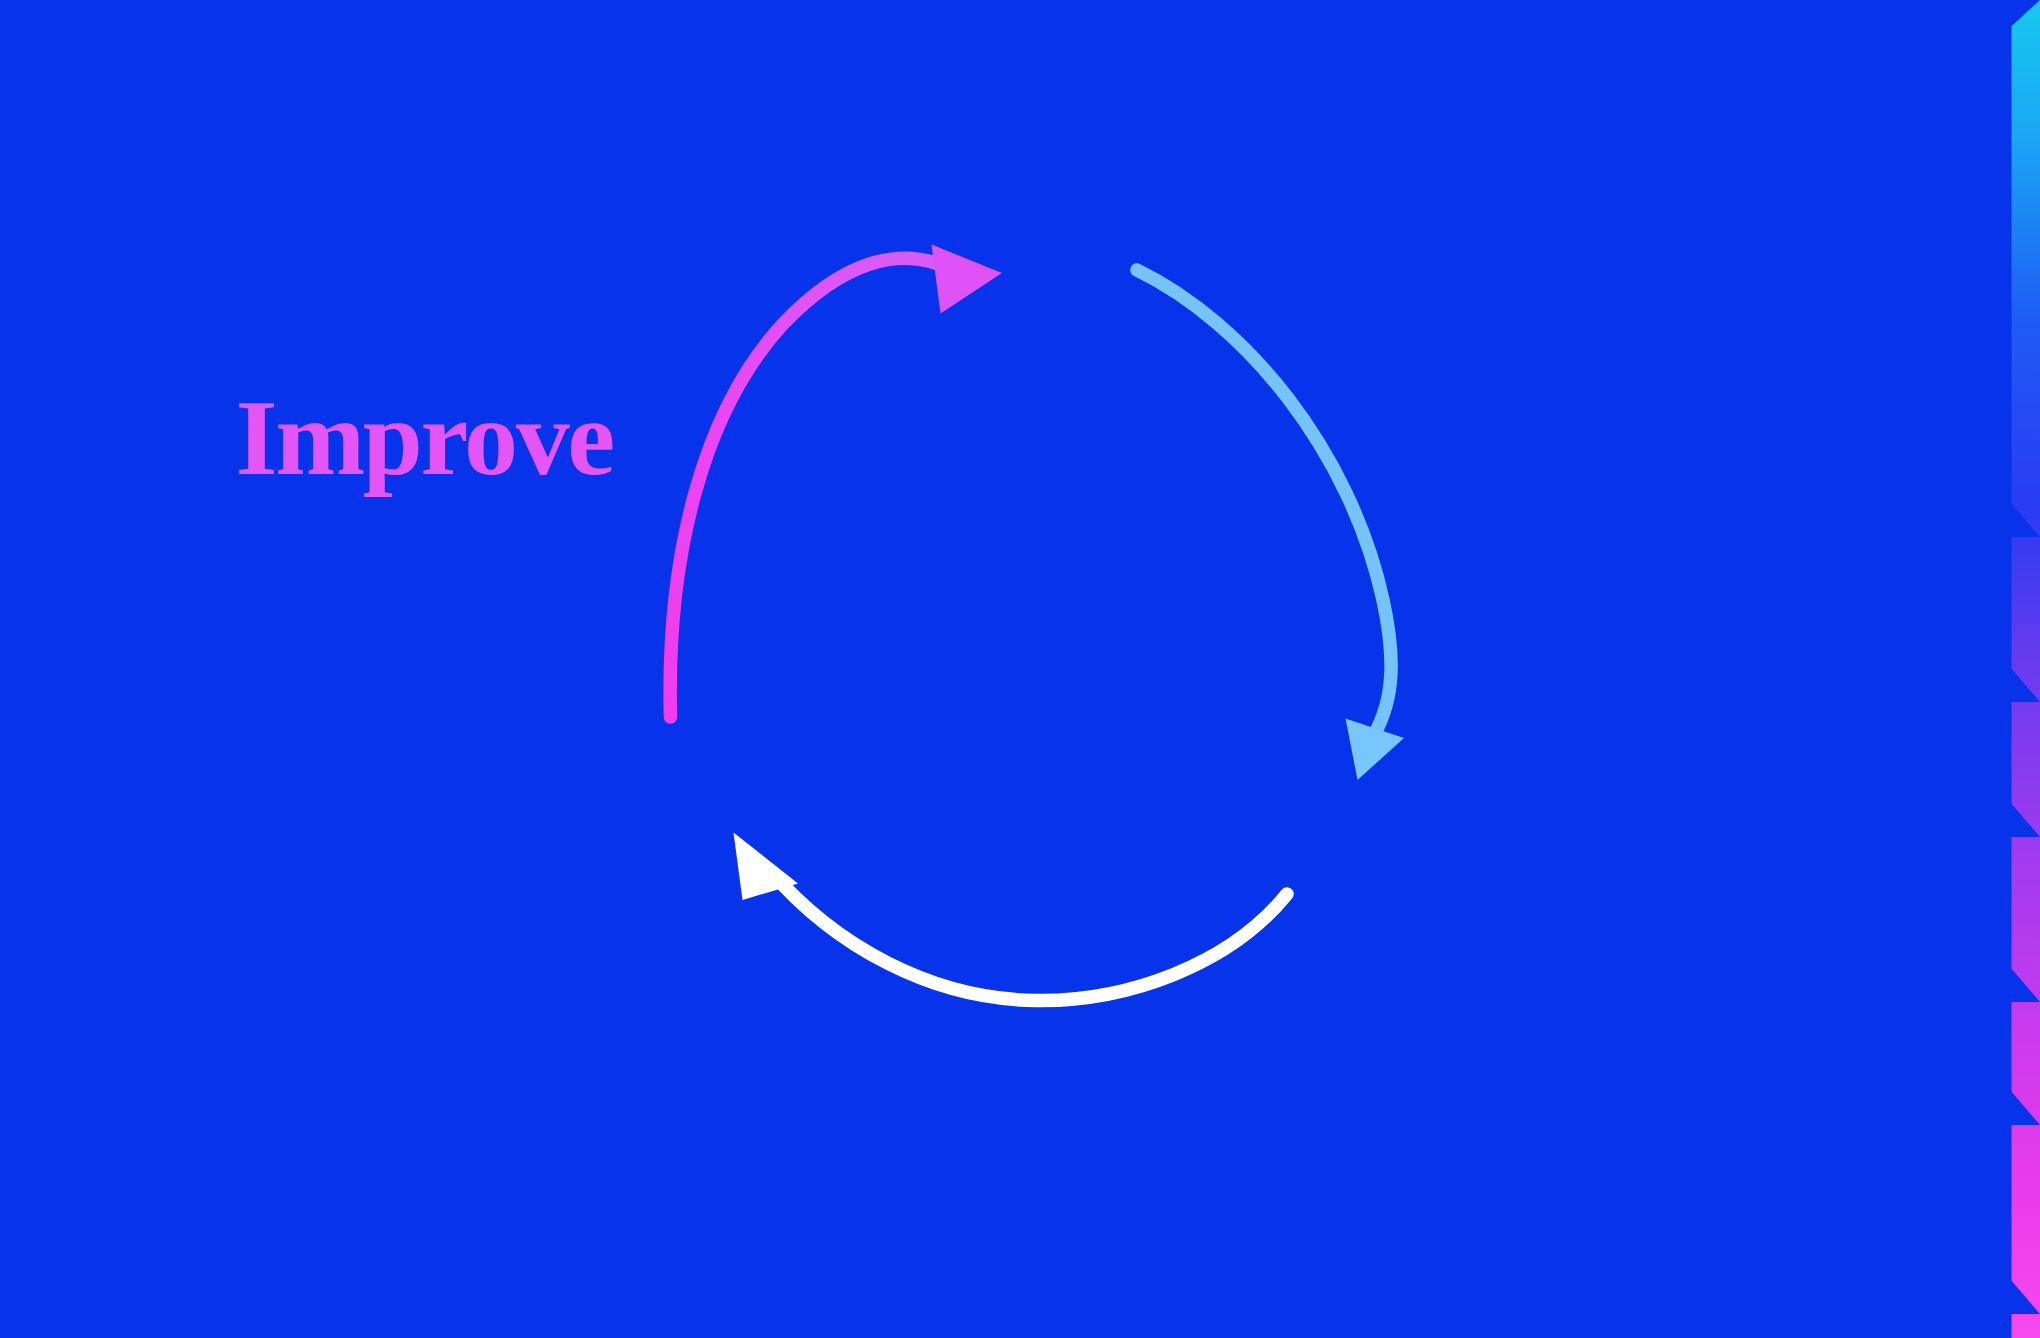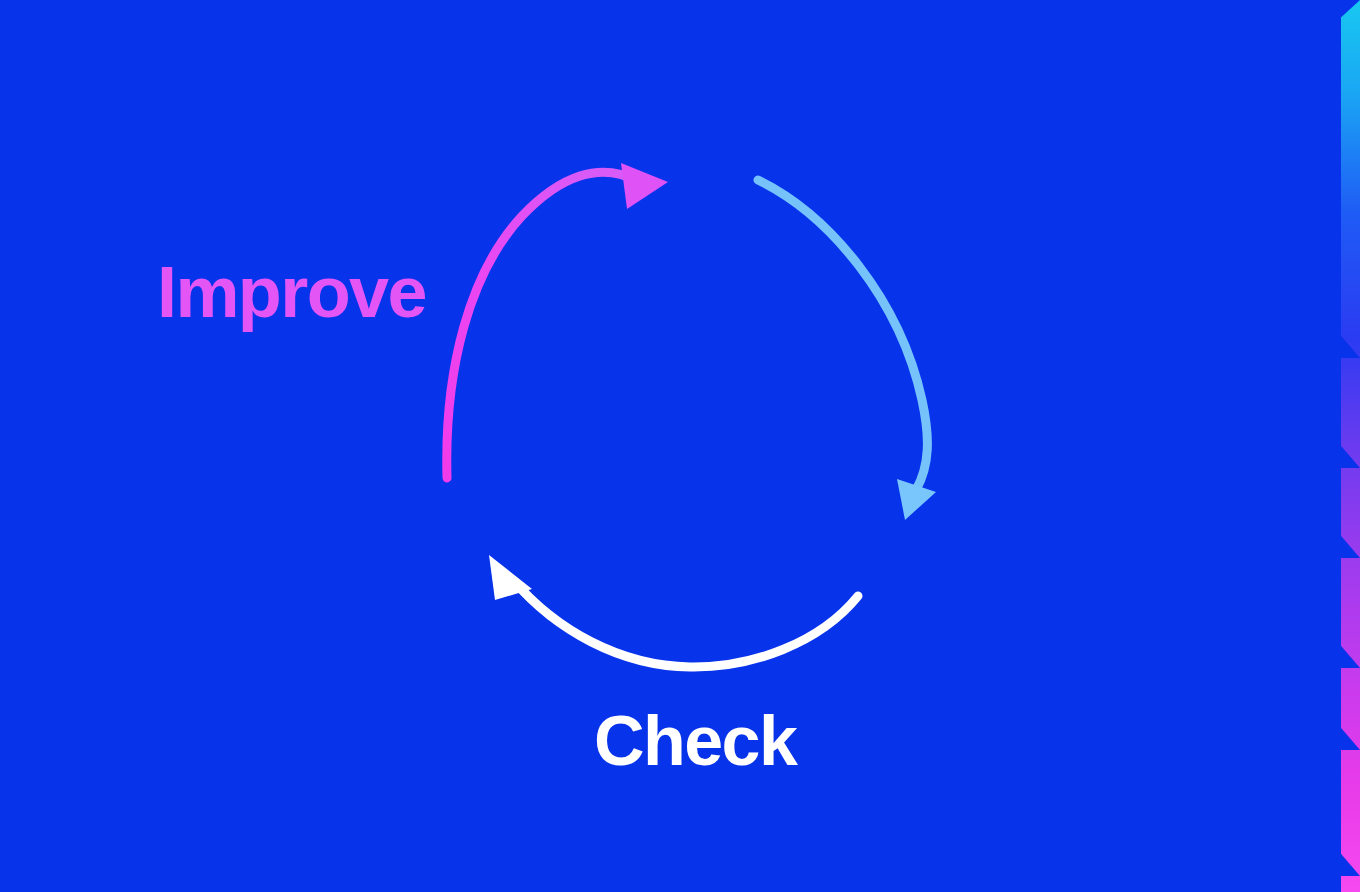--- a/index.html
+++ b/index.html
@@ -23,21 +23,21 @@
   }
   .cycle-svg {
     position: absolute;
     left: 0;
     top: 0;
     width: 1360px;
     height: 892px;
   }
   .cycle-label {
     position: absolute;
-    font-family: Liberation Sans, sans-serif;
+    font-family: Liberation Serif, serif;
     font-weight: 700;
     letter-spacing: -0.022em;
     white-space: nowrap;
     line-height: 1;
     -webkit-font-smoothing: antialiased;
   }
   #label-improve {
     left: 157px;
     top: 256px;
     font-size: 72px;
@@ -98,21 +98,20 @@
                C 820 643, 752 668, 690 667
                C 620 666, 556 630, 513 580" fill="none" stroke="#FFFFFF" stroke-width="9" stroke-linecap="round"></path>
       <polygon points="489,555 532,589 495,600" fill="#FFFFFF"></polygon>
     </g>
 
   </svg>
 
   <div class="cycle-label" id="label-improve">Improve</div>
 
 
-  <div class="cycle-label" id="label-check">Check</div>
 
   <svg class="edge-strip" viewBox="0 0 24 892" preserveAspectRatio="none">
     <defs>
       <linearGradient id="gradEdge" x1="0" y1="0" x2="0" y2="1">
         <stop offset="0%" stop-color="#18C8F0"></stop>
         <stop offset="10%" stop-color="#1AA8F4"></stop>
         <stop offset="24%" stop-color="#1F5BF5"></stop>
         <stop offset="38%" stop-color="#2B3BF2"></stop>
         <stop offset="50%" stop-color="#6B3BEF"></stop>
         <stop offset="62%" stop-color="#9A3BEE"></stop>

